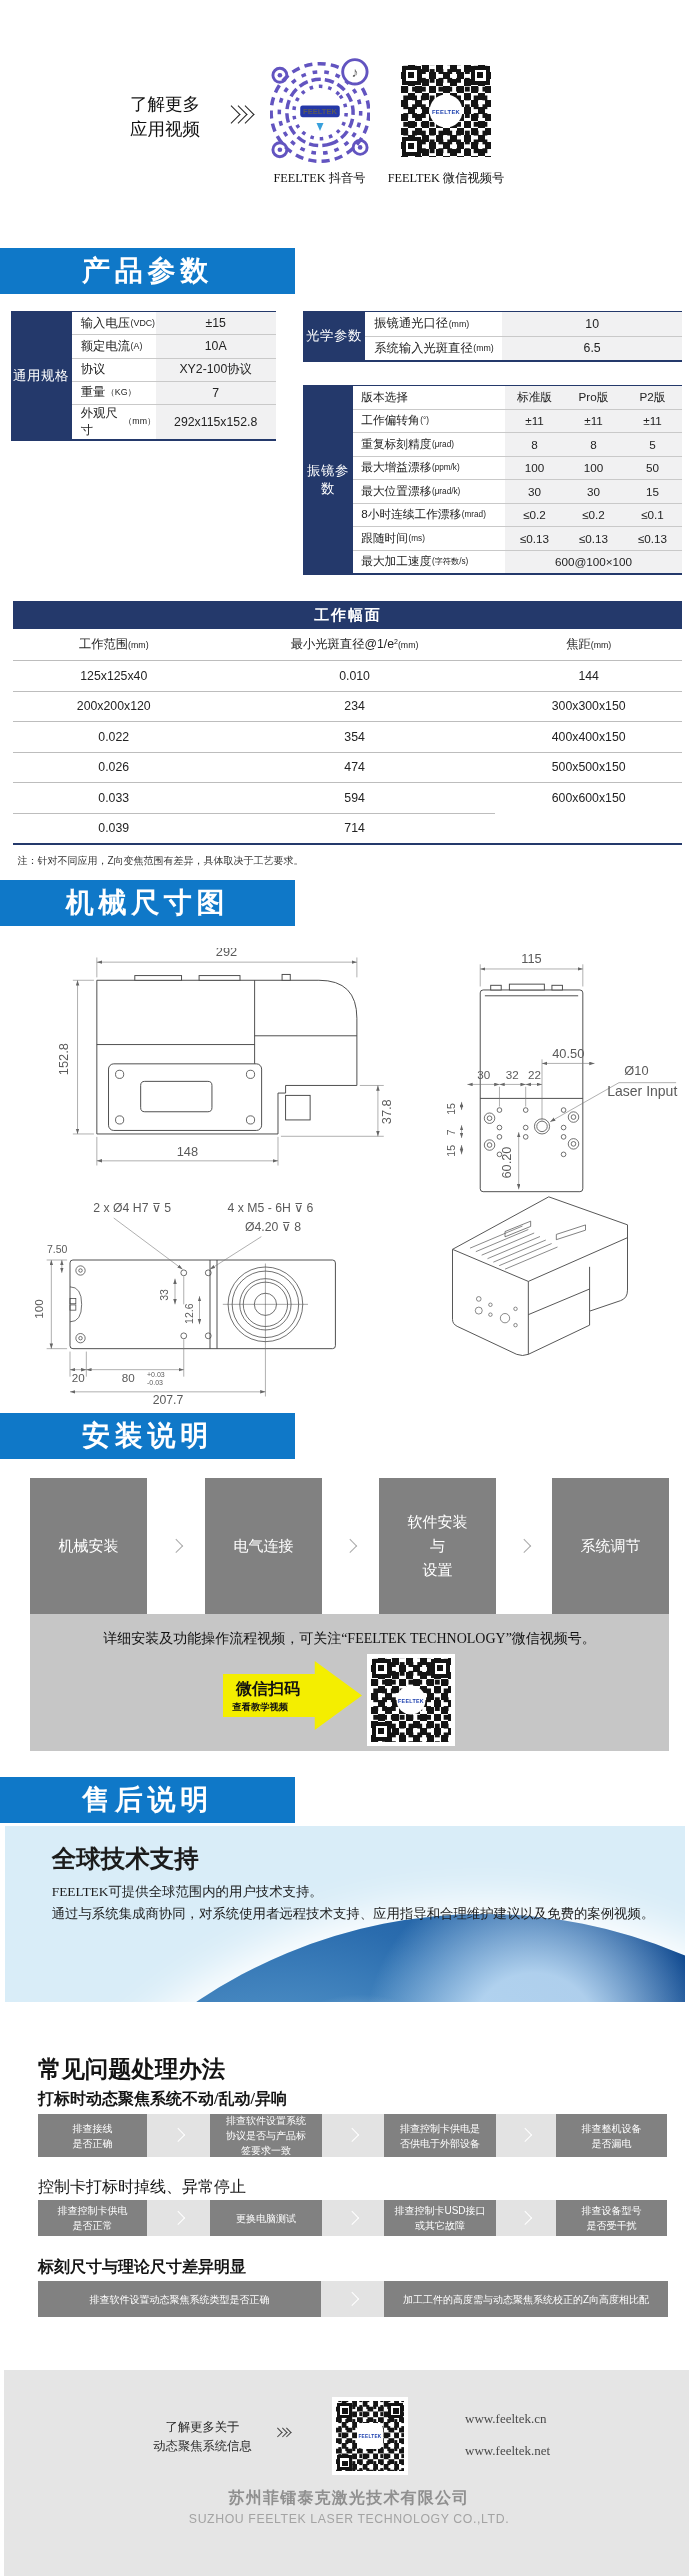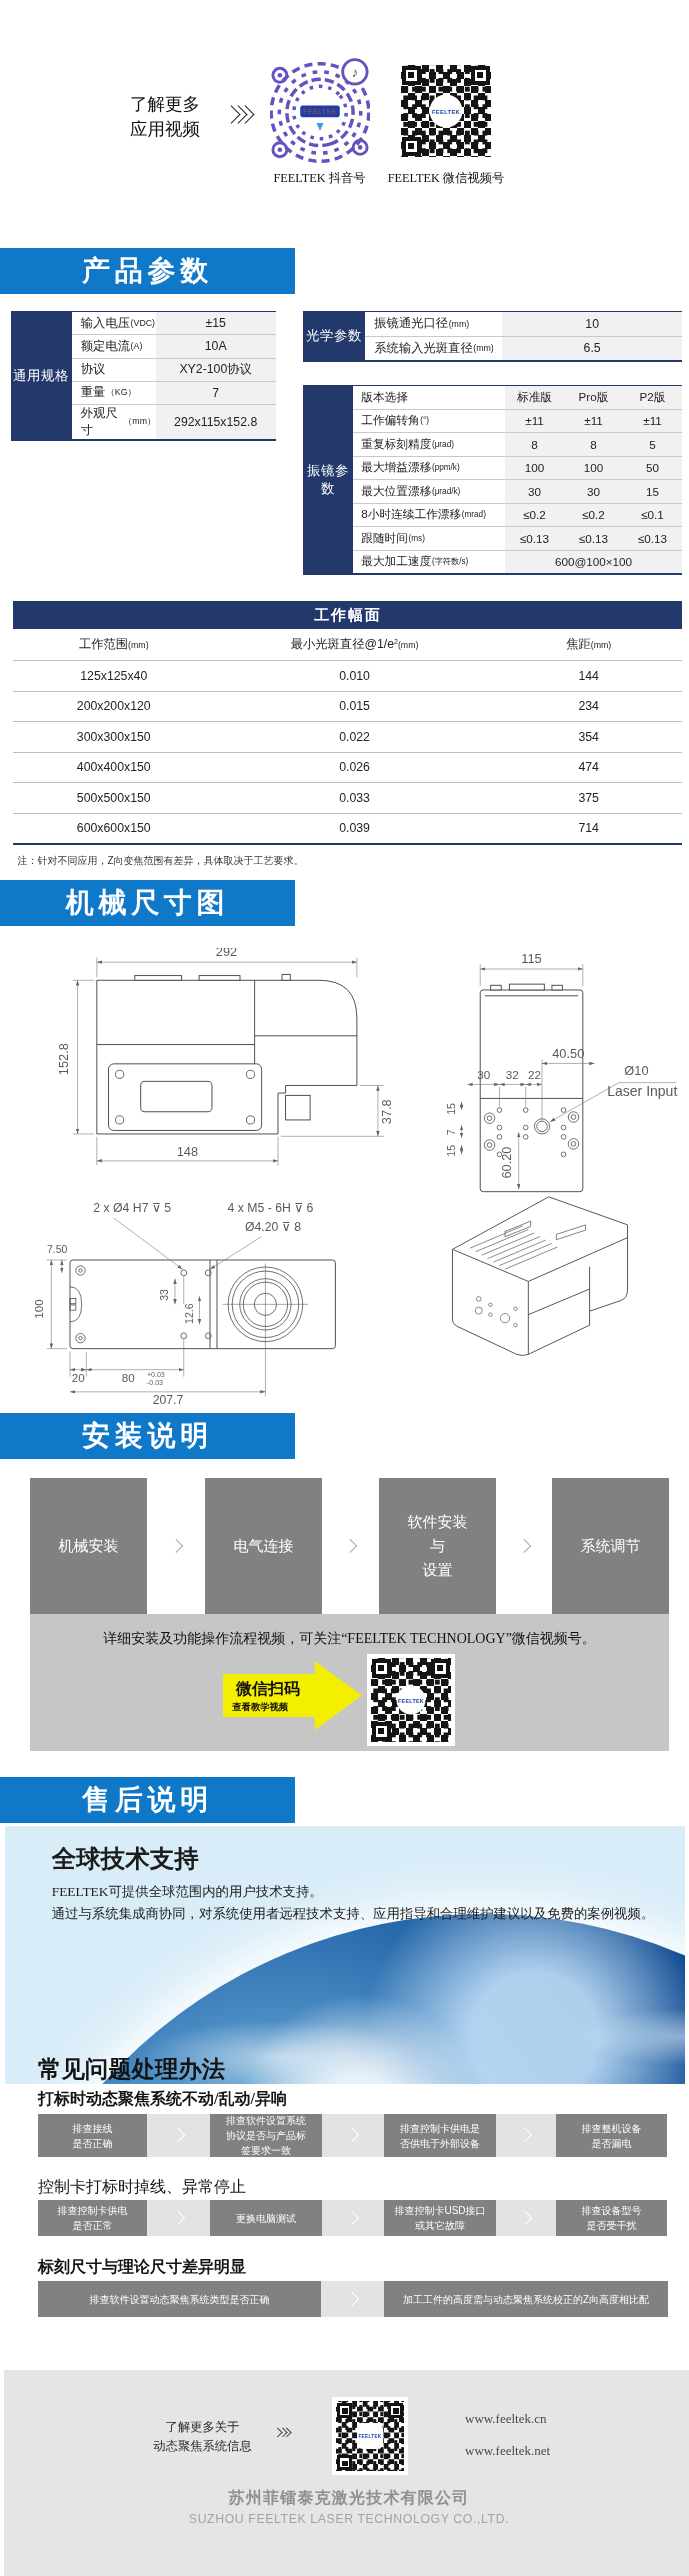--- a/index.html
+++ b/index.html
@@ -281,31 +281,30 @@
       </div>
     <div class="c h">
         <span>焦距</span>
         <span class="u">(mm)</span>
       </div>
 
     <div class="c">125x125x40</div>
     <div class="c">0.010</div>
     <div class="c">144</div>
     <div class="c">200x200x120</div>
-    <div class="c">0.015</div>
     <div class="c">234</div>
     <div class="c">300x300x150</div>
     <div class="c">0.022</div>
     <div class="c">354</div>
     <div class="c">400x400x150</div>
     <div class="c">0.026</div>
     <div class="c">474</div>
     <div class="c">500x500x150</div>
     <div class="c">0.033</div>
-    <div class="c">375</div>
+    <div class="c">594</div>
     <div class="c">600x600x150</div>
     <div class="c">0.039</div>
     <div class="c">714</div>
   </div>
   <div class="abs" style="left:17.5px;top:854px;font-size:10px;color:#333;">注：针对不同应用，Z向变焦范围有差异，具体取决于工艺要求。</div>
 
   <div class="banner" style="top:880px;height:46px;">机械尺寸图</div>
 
   <svg class="draw" style="left:53px;top:948px;" width="374" height="234" viewBox="0 0 640 400">
     <defs>
@@ -531,21 +530,21 @@
     <div class="qr" style="position:absolute;left:337px;top:40px;width:88px;height:92px;">
       <div class="fp tl"></div>
       <div class="fp tr"></div>
       <div class="fp bl"></div>
       <div class="badge" style="width:29px;height:29px;font-size:5.3px;">FEELTEK</div>
     </div>
   </div>
 
   <div class="banner" style="top:1777px;height:46px;">售后说明</div>
 
-  <div class="bluebox" style="left:4.7px;top:1826px;width:680px;height:258px;">
+  <div class="bluebox" style="left:4.7px;top:1826px;width:680px;height:176px;">
     <div class="earth"></div>
     <div class="serif" style="position:absolute;left:47px;top:16.3px;font-size:24.5px;font-weight:bold;color:#1c1c1c;">全球技术支持</div>
     <div class="serif" style="position:absolute;left:47px;top:57px;font-size:13.4px;color:#1c1c1c;">FEELTEK可提供全球范围内的用户技术支持。</div>
     <div class="serif" style="position:absolute;left:47px;top:79px;font-size:13.4px;color:#1c1c1c;">通过与系统集成商协同，对系统使用者远程技术支持、应用指导和合理维护建议以及免费的案例视频。</div>
   </div>
 
   <div class="serif abs" style="left:38px;top:2053px;font-size:23.4px;font-weight:bold;color:#141414;">常见问题处理办法</div>
   <div class="serif abs" style="left:38px;top:2089px;font-size:16px;font-weight:bold;color:#141414;">打标时动态聚焦系统不动/乱动/异响</div>
 
   <div class="faqrow" style="left:38px;top:2114px;width:629px;height:43px;">

